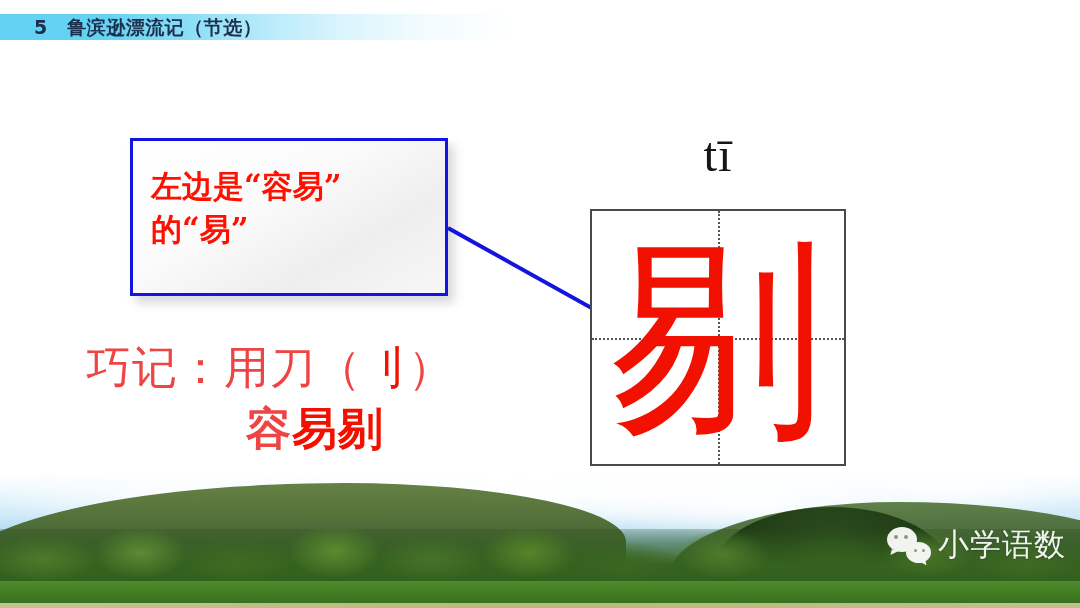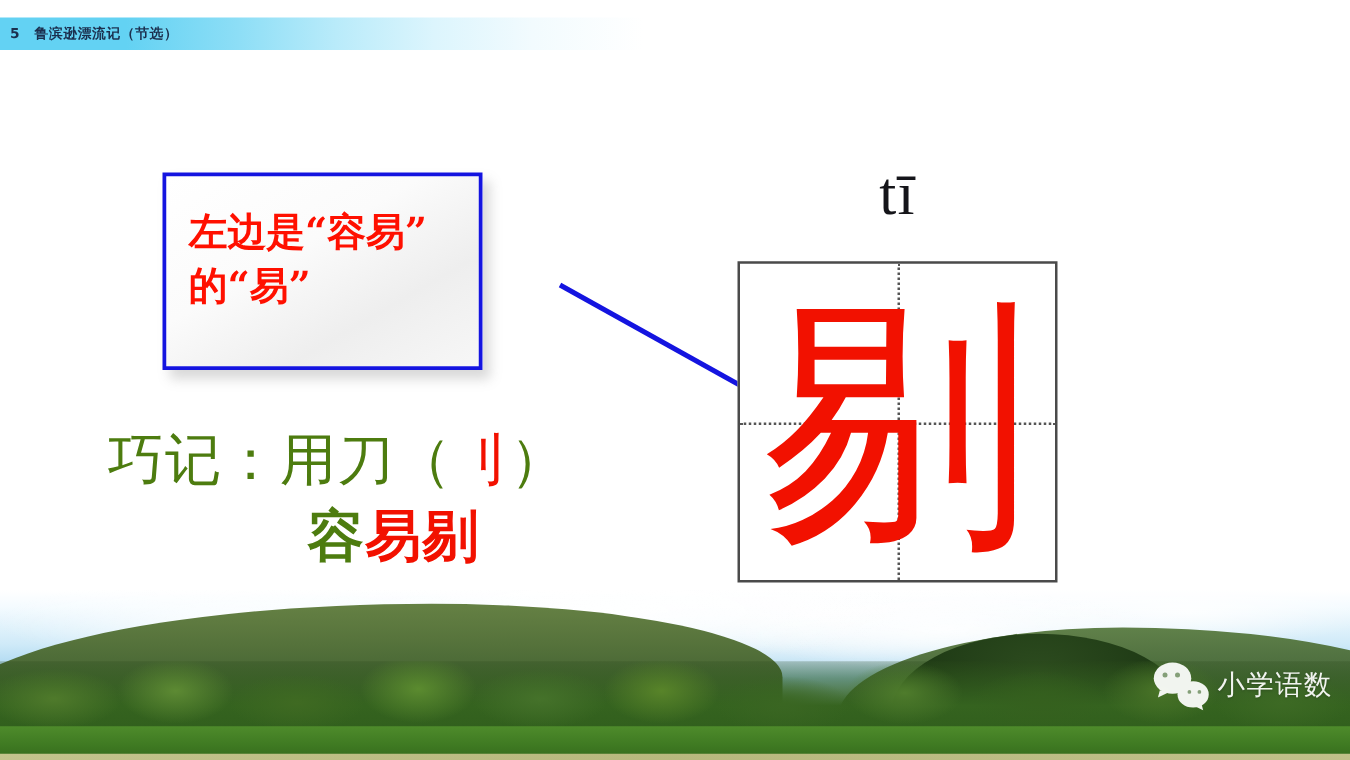--- a/index.html
+++ b/index.html
@@ -31,38 +31,38 @@
         #63d2f3 18%,
         #8ddef6 34%,
         #b9ebfa 48%,
         #dcf5fd 62%,
         #f2fbfe 76%,
         #ffffff 92%,
         #ffffff 100%);
   }
   #header-title {
     position: absolute;
-    left: 8px;
+    left: 34px;
     top: 16px;
     height: 22px;
     line-height: 22px;
     font-family: "DejaVu Sans", "Liberation Sans", sans-serif;
-    font-size: 11px;
+    font-size: 19px;
     font-weight: bold;
     color: #1b2f4e;
     letter-spacing: 0.5px;
     white-space: nowrap;
   }
 
   
   #callout-box {
     position: absolute;
     left: 130px;
     top: 138px;
-    width: 256px;
+    width: 318px;
     height: 158px;
     border: 3px solid #1414e0;
     background: linear-gradient(150deg, #ffffff 0%, #fbfbfb 40%, #eeeeee 70%, #f7f7f7 100%);
     box-sizing: border-box;
     box-shadow: 6px 7px 9px rgba(120,120,120,0.28);
   }
   #callout-text {
     position: absolute;
     left: 18px;
     top: 24px;
@@ -152,21 +152,21 @@
     font-family: "DejaVu Serif", "Liberation Serif", serif;
     font-size: 45px;
     font-weight: 400;
     line-height: 1.35;
     color: #1a1acd;
     letter-spacing: 1px;
   }
   #mnemonic-line1 { display: block; text-align: left; padding-left: 26px; }
   #mnemonic-line2 { display: block; text-align: left; padding-left: 186px; font-weight: bold; }
   .red  { color: #f21100; }
-  .blue { color: #4d7c0f; margin-top: 23px; }
+  .blue { color: #ef4444; margin-top: 23px; }
 
   
   #photo {
     position: absolute;
     left: 0;
     bottom: 0;
     width: 1080px;
     height: 136px;
     overflow: hidden;
   }
@@ -309,21 +309,21 @@
     width: 4px; height: 4px;
     background: #8aa47f;
     border-radius: 50%;
   }
   #wechat-icon .eye.b1 { left: 7px;  top: 8px; }
   #wechat-icon .eye.b2 { left: 17px; top: 8px; }
   #wechat-icon .eye.s1 { right: 14px; bottom: 11px; width: 3.5px; height: 3.5px; }
   #wechat-icon .eye.s2 { right: 6px;  bottom: 11px; width: 3.5px; height: 3.5px; }
   #watermark-text {
     font-family: "DejaVu Sans", "Liberation Sans", sans-serif;
-    font-size: 22px;
+    font-size: 31px;
     color: #ffffff;
     letter-spacing: 1px;
     text-shadow: 0 1px 2px rgba(0,0,0,0.25);
     white-space: nowrap;
   }
 </style>
 </head>
 <body>
 
 <div id="slide">

